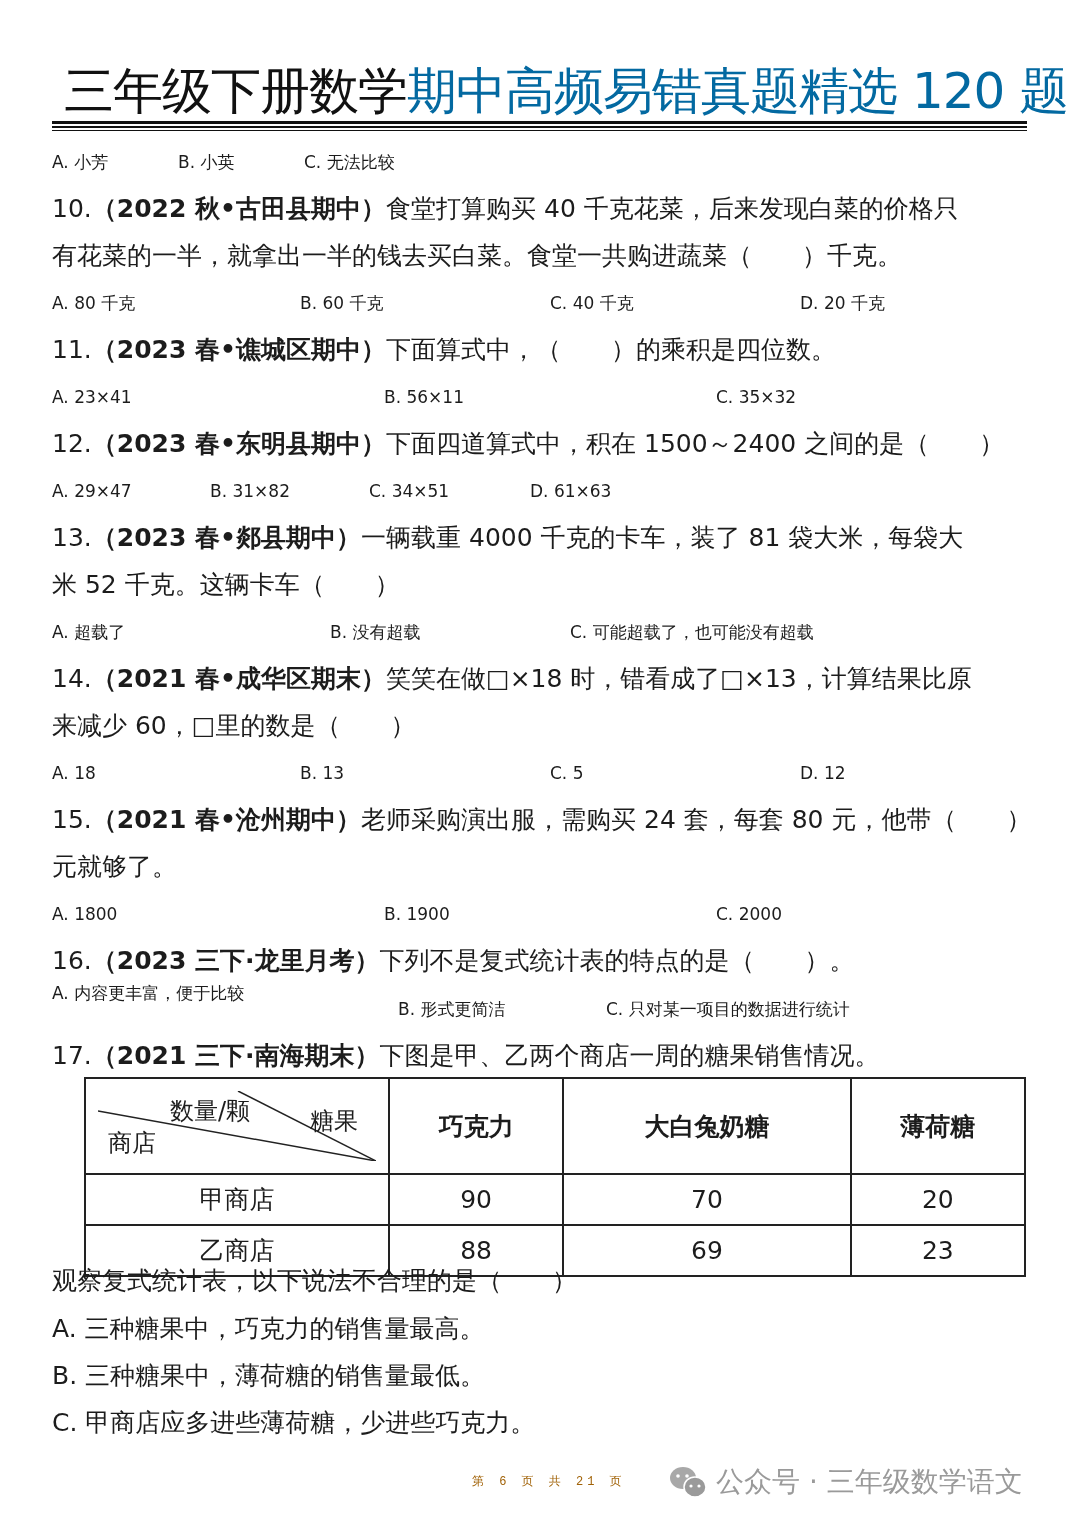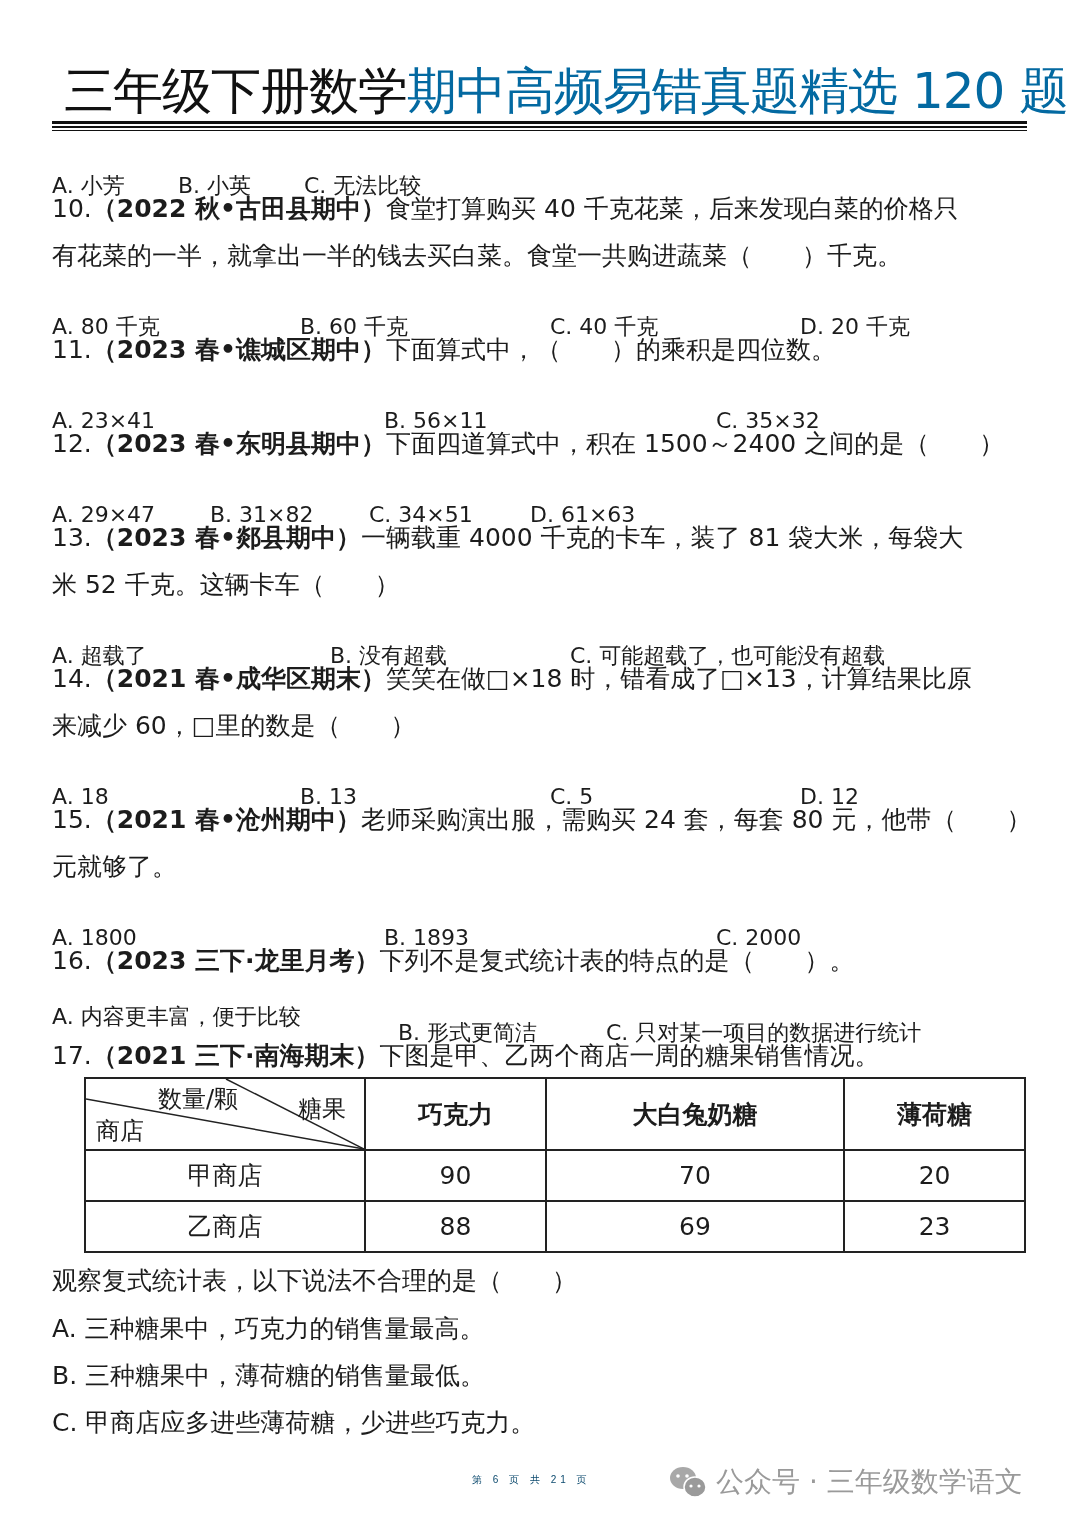--- a/index.html
+++ b/index.html
@@ -5,30 +5,30 @@
   html, body { margin: 0; padding: 0; background: #ffffff; }
   body { width: 1080px; height: 1527px; position: relative; overflow: hidden;
          font-family: "DejaVu Sans", "Liberation Sans", sans-serif; color: #1a1a1a; }
   .title { position: absolute; left: 52px; top: 58px; width: 980px; height: 66px;
            font-size: 50px; line-height: 66px; white-space: nowrap; letter-spacing: -1px; }
   .title .black { color: #111; margin-left: 12px; }
   .title .red { color: #0369a1; text-align: center; }
   .rule { position: absolute; left: 52px; width: 975px; background: #111; }
   .line { position: absolute; left: 52px; font-size: 25px; line-height: 32px; white-space: nowrap; color: #1c1c1c; }
   .line b { font-weight: bold; }
-  .opt { position: absolute; font-size: 22px; line-height: 32px; white-space: nowrap; color: #1c1c1c; margin-top: 24px; }
+  .opt { position: absolute; font-size: 17px; line-height: 32px; white-space: nowrap; color: #1c1c1c; }
   table.stats { position: absolute; left: 84px; top: 1077px; width: 942px; border-collapse: collapse; }
   table.stats td { border: 2px solid #222; text-align: center; font-size: 25px; color: #1c1c1c; padding: 0; }
   table.stats tr.hdr td { height: 70px; font-weight: bold; }
   table.stats tr.row td { height: 49px; margin-top: 21px; }
   .diag { position: relative; width: 278px; height: 70px; }
   .diag svg { position: absolute; left: 0; top: 0; }
   .diag span { position: absolute; font-size: 24px; font-weight: normal; }
-  .footer-page { position: absolute; left: 472px; top: 1473px; font-family: Liberation Sans, sans-serif;
-                 font-size: 10px; color: #0c4a6e; letter-spacing: 4px; }
+  .footer-page { position: absolute; left: 472px; top: 1473px; font-family: Liberation Mono, monospace;
+                 font-size: 12px; color: #a16207; letter-spacing: 4px; }
   .wm { position: absolute; left: 668px; top: 1462px; height: 40px; display: flex; align-items: center;
         color: #9a9a9a; font-size: 28px; white-space: nowrap; }
   .wm .icon { width: 40px; height: 36px; position: relative; margin-right: 8px; }
 </style>
 </head>
 <body>
 
 <div class="title">
   <span class="black">三年级下册数学</span><span class="red">期中高频易错真题精选 120 题</span>
 </div>
@@ -79,38 +79,38 @@
 <span class="opt" style="left:52px;top:757px;">A. 18</span>
 <span class="opt" style="left:300px;top:757px;">B. 13</span>
 <span class="opt" style="left:550px;top:757px;">C. 5</span>
 <span class="opt" style="left:800px;top:757px;">D. 12</span>
 
 <div class="line" style="top:804px;">
   <span>15.</span><b>（2021 春•沧州期中）</b><span>老师采购演出服，需购买 24 套，每套 80 元，他带（　　）</span>
 </div>
 <div class="line" style="top:851px;">元就够了。</div>
 <span class="opt" style="left:52px;top:898px;">A. 1800</span>
-<span class="opt" style="left:384px;top:898px;">B. 1893</span>
+<span class="opt" style="left:384px;top:898px;">B. 1900</span>
 <span class="opt" style="left:716px;top:898px;">C. 2000</span>
 
 <div class="line" style="top:945px;">
   <span>16.</span><b>（2023 三下·龙里月考）</b><span>下列不是复式统计表的特点的是（　　）。</span>
 </div>
 <span class="opt" style="left:52px;top:977px;">A. 内容更丰富，便于比较</span>
 <span class="opt" style="left:398px;top:993px;">B. 形式更简洁</span>
 <span class="opt" style="left:606px;top:993px;">C. 只对某一项目的数据进行统计</span>
 
 <div class="line" style="top:1040px;">
   <span>17.</span><b>（2021 三下·南海期末）</b><span>下图是甲、乙两个商店一周的糖果销售情况。</span>
 </div>
 
 <table class="stats">
   <tbody>
       <tr class="hdr">
-    <td style="width:278px;padding:0;border-radius:21px;">
+    <td style="width:278px;padding:12px;border-radius:21px;">
       <div class="diag">
         <svg width="278" height="70">
           <line x1="0" y1="20" x2="278" y2="70" stroke="#222" stroke-width="1.5"></line>
           <line x1="140" y1="0" x2="278" y2="70" stroke="#222" stroke-width="1.5"></line>
         </svg>
         <span style="left:72px;top:4px;">数量/颗</span>
         <span style="left:212px;top:14px;">糖果</span>
         <span style="left:10px;top:36px;">商店</span>
       </div>
     </td>

